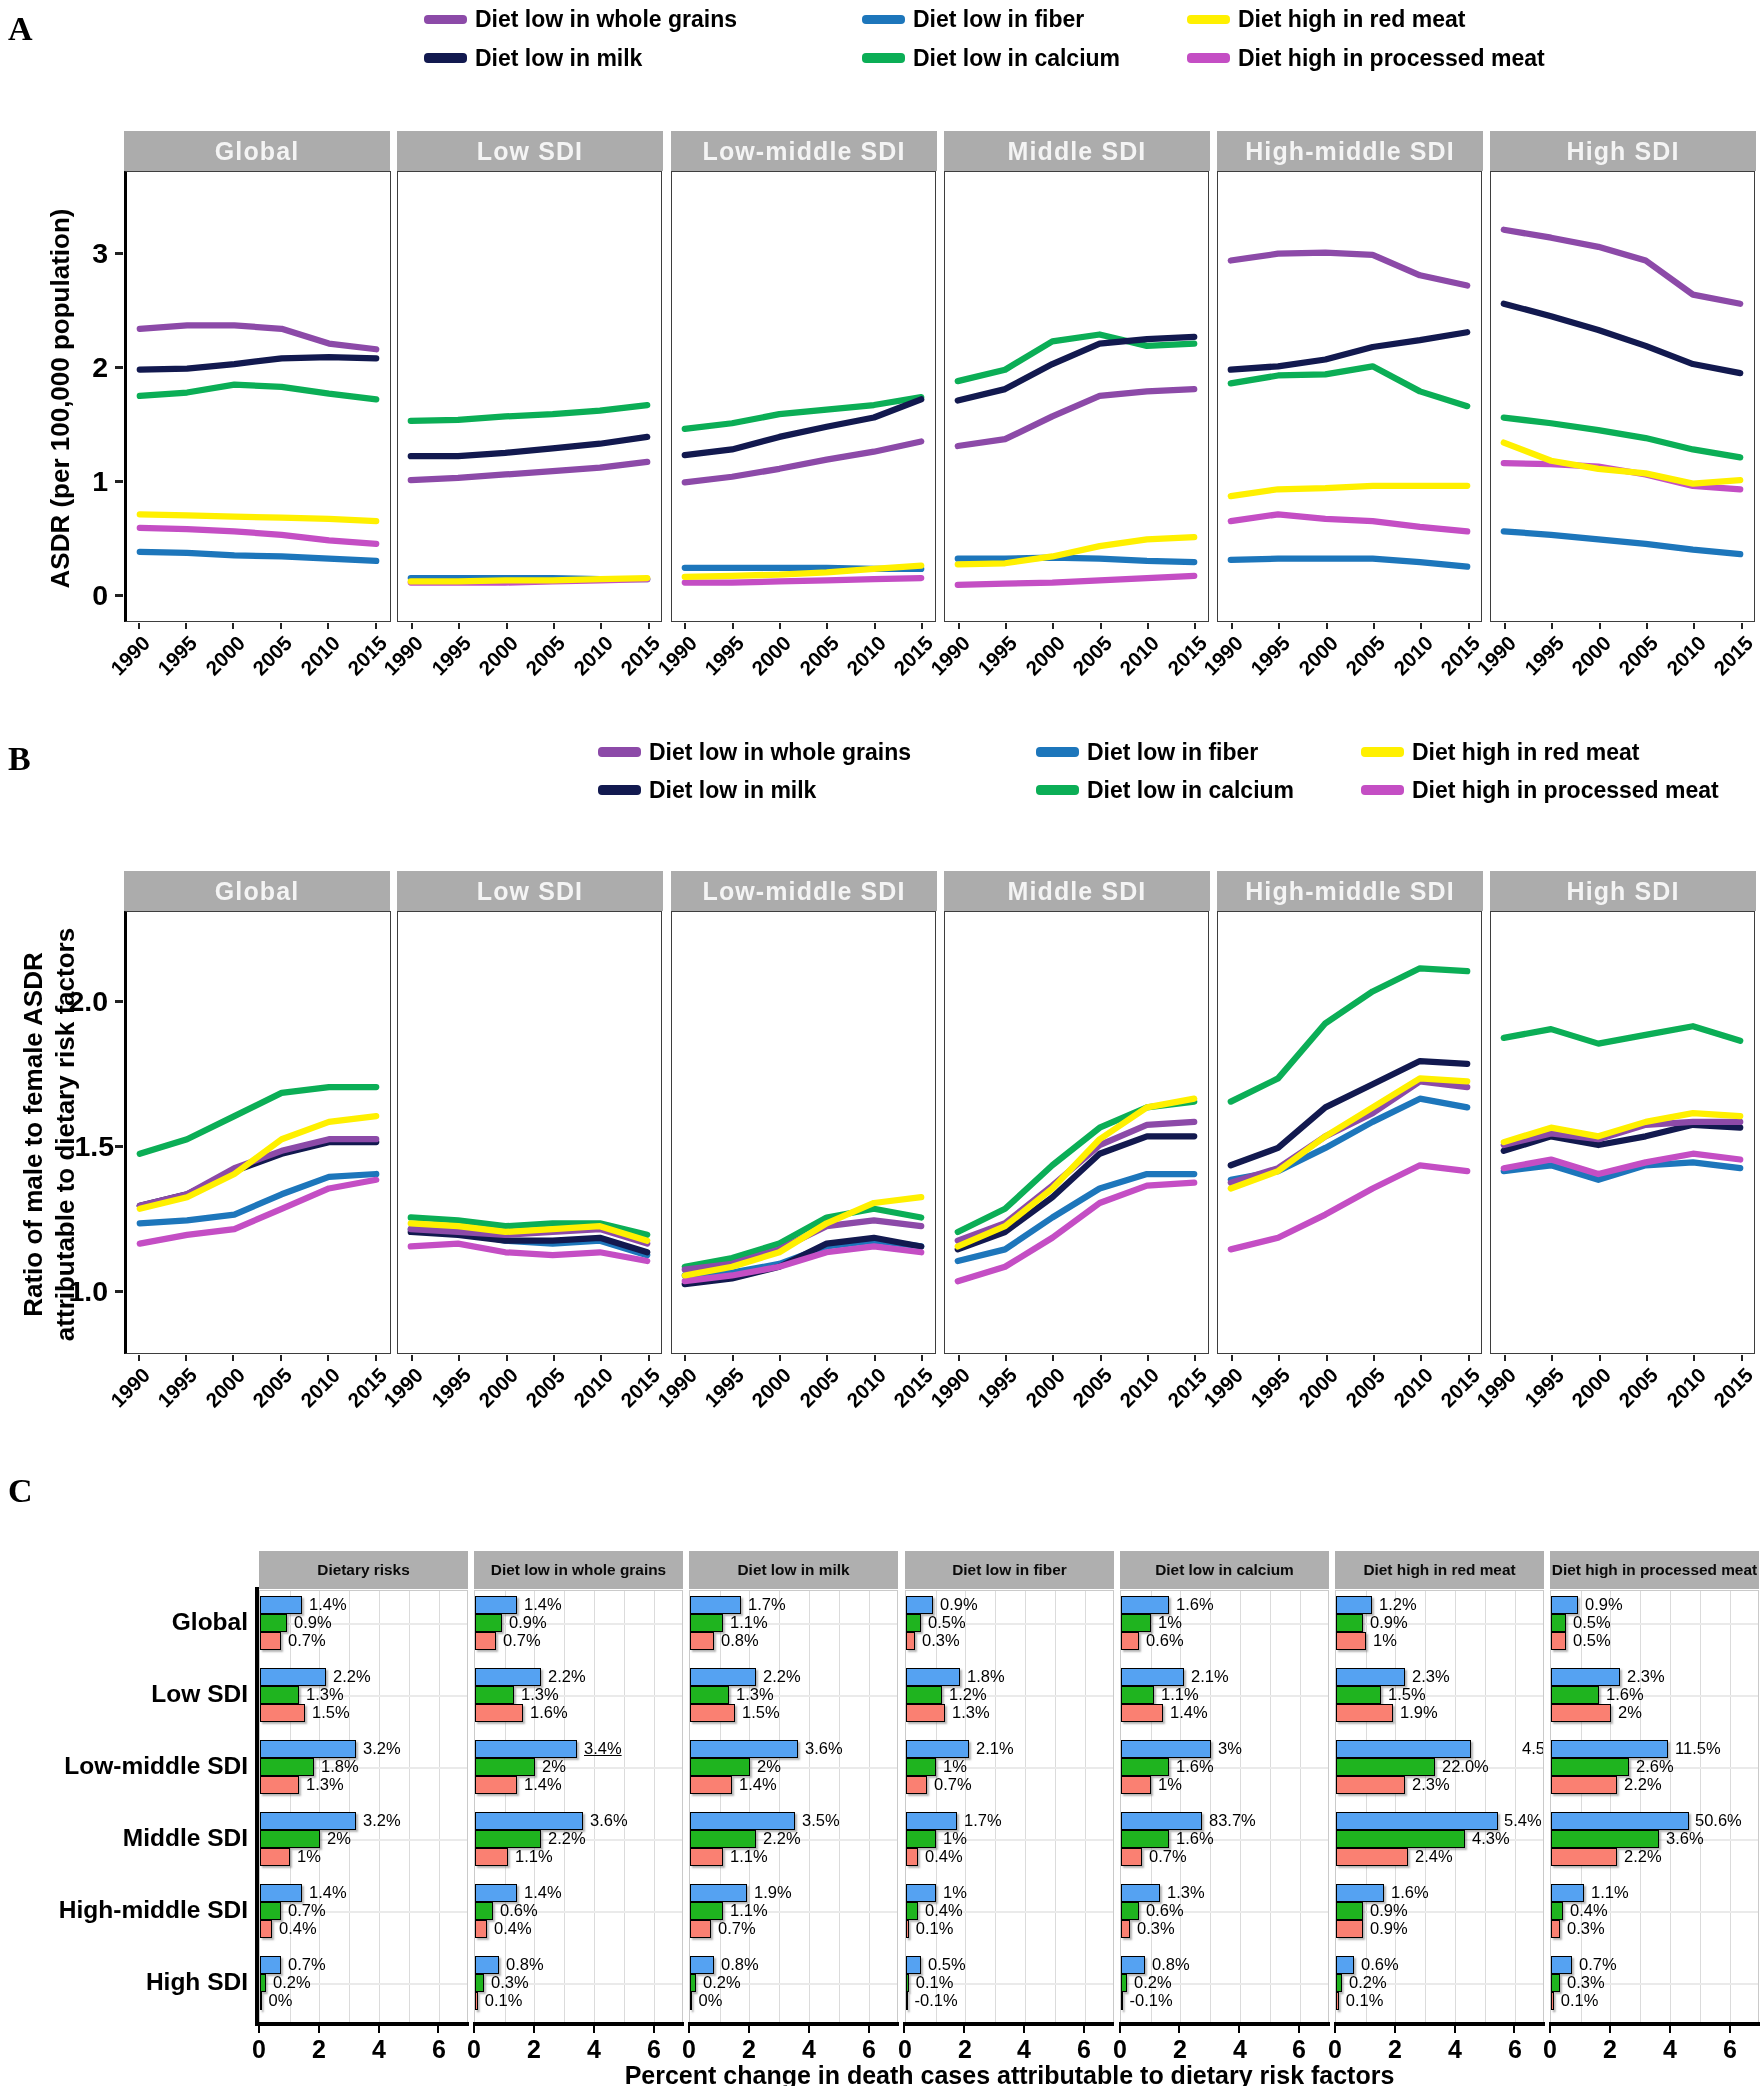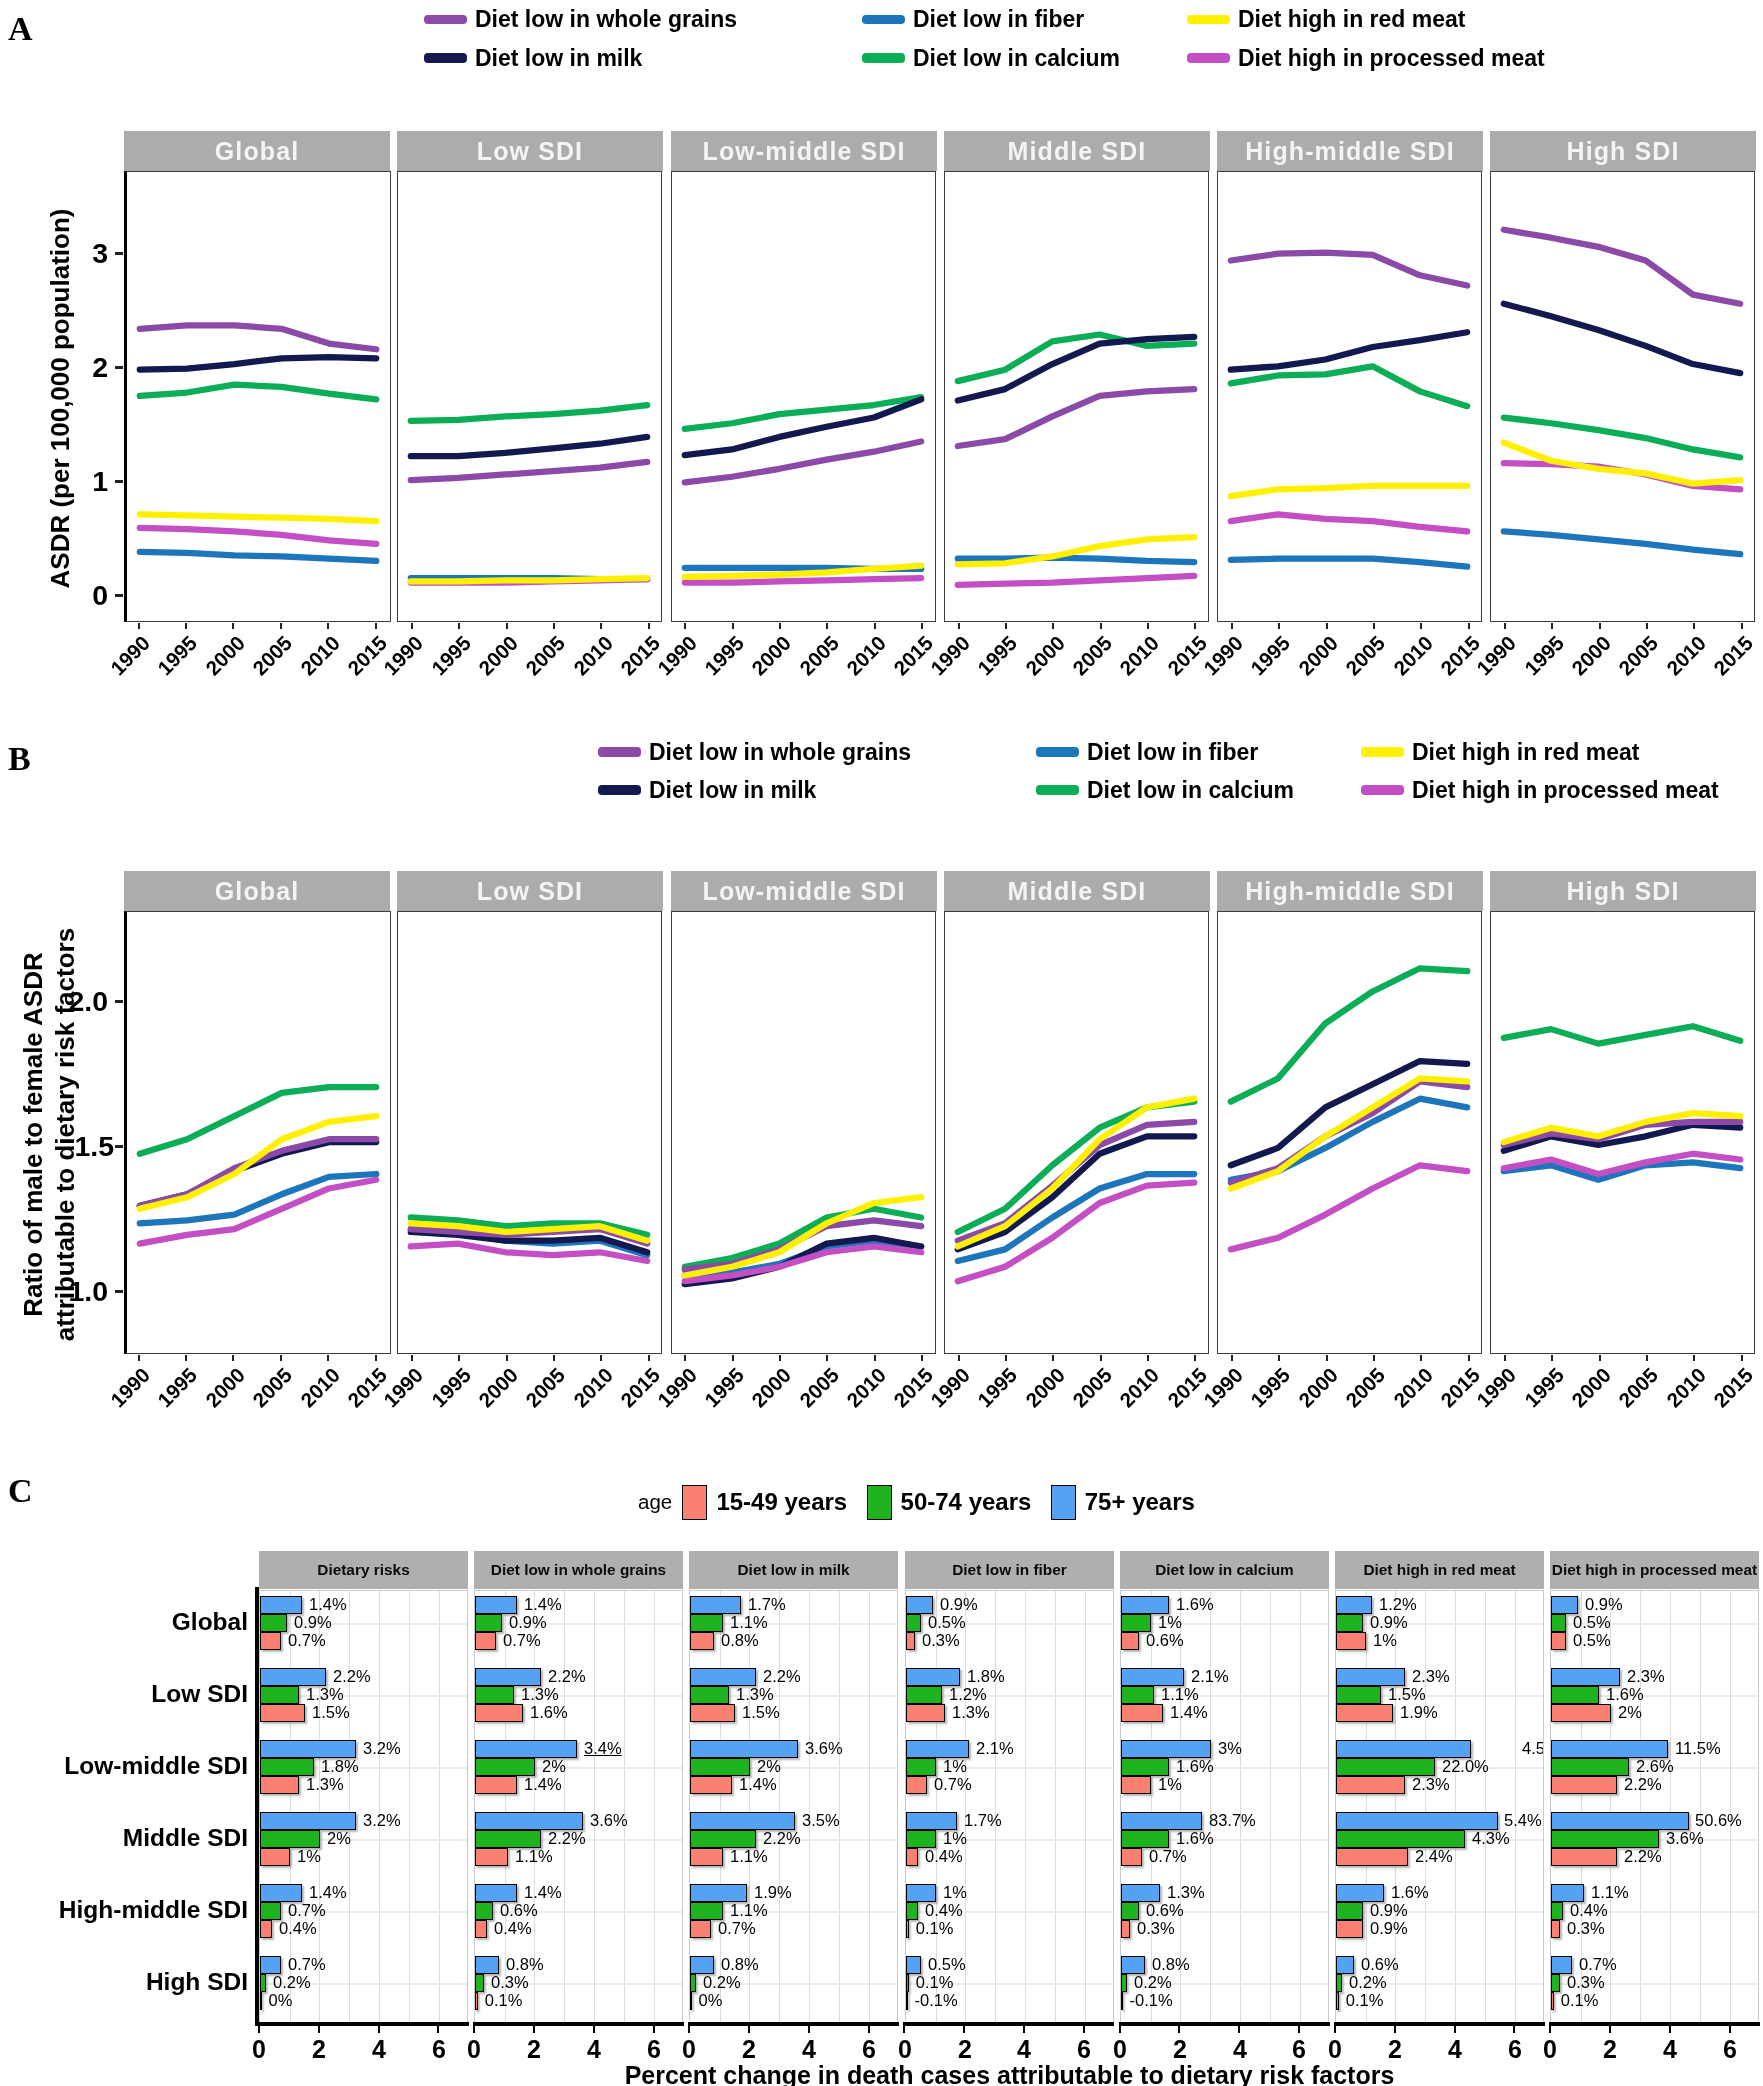--- a/index.html
+++ b/index.html
@@ -48,29 +48,20 @@
 
 <div id="root">
   <span class="panel-letter" style="left:8px;top:10.2px">A</span>
   <span class="panel-letter" style="left:8px;top:740px">B</span>
   <span class="panel-letter" style="left:8px;top:1472px">C</span>
 
   <div class="ytitle" style="width:453px;left:-166px;top:383px">ASDR (per 100,000 population)</div>
   <div class="ytitle" style="width:444px;left:-189px;top:1119px">Ratio of male to female ASDR</div>
   <div class="ytitle" style="width:444px;left:-157px;top:1119px">attributable to dietary risk factors</div>
 
-  <div class="age-legend" style="left:638px;top:1478px;height:48px">
-    <span class="age-title">age</span>
-  <span class="age-swatch" style="background: rgb(250, 128, 114);"></span>
-      <span class="age-label">15-49 years</span>
-      <span class="age-swatch" style="background: rgb(31, 180, 31);"></span>
-      <span class="age-label">50-74 years</span>
-      <span class="age-swatch" style="background: rgb(85, 162, 242);"></span>
-      <span class="age-label">75+ years</span>
-    </div>
 
   <div class="c-xtitle" style="left:259px;top:2061px;width:1501px">Percent change in death cases attributable  to dietary risk factors</div>
 <div class="legend-item" style="left: 424px; top: 3.4px;">
       <span class="legend-swatch" style="background: rgb(140, 74, 168);"></span>
       <span class="legend-label">Diet low in whole grains</span>
     </div>
     <div class="legend-item" style="left: 862px; top: 3.4px;">
       <span class="legend-swatch" style="background: rgb(29, 118, 187);"></span>
       <span class="legend-label">Diet low in fiber</span>
     </div>

